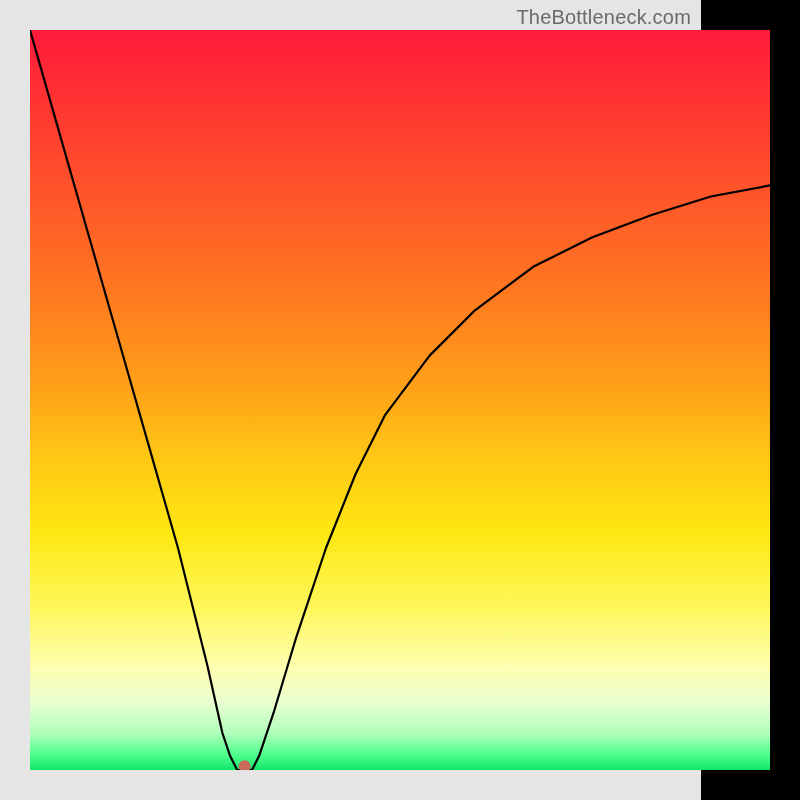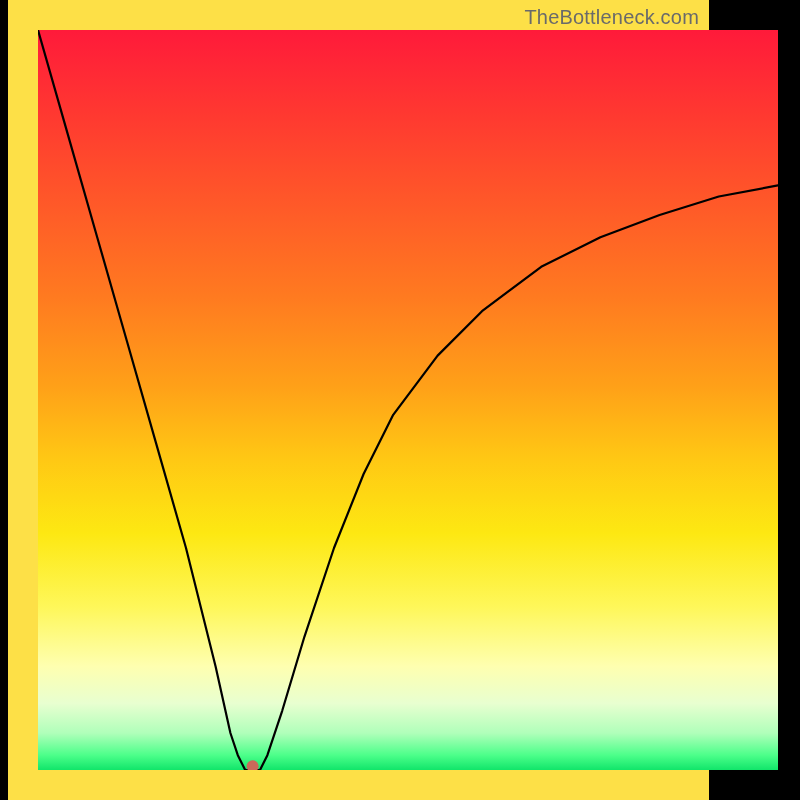--- a/index.html
+++ b/index.html
@@ -8,22 +8,21 @@
     width: 800px;
     height: 800px;
     background: #000;
     overflow: hidden;
     font-family: Arial, Helvetica, sans-serif;
   }
   .frame {
     position: relative;
     width: 701px;
     height: 800px;
-    background: #fde047;
-    margin-left: 8px;
+    background: #e5e5e5;
   }
   .plot-area {
     position: absolute;
     left: 30px;
     top: 30px;
     width: 740px;
     height: 740px;
     
     background: linear-gradient(
       to bottom,

